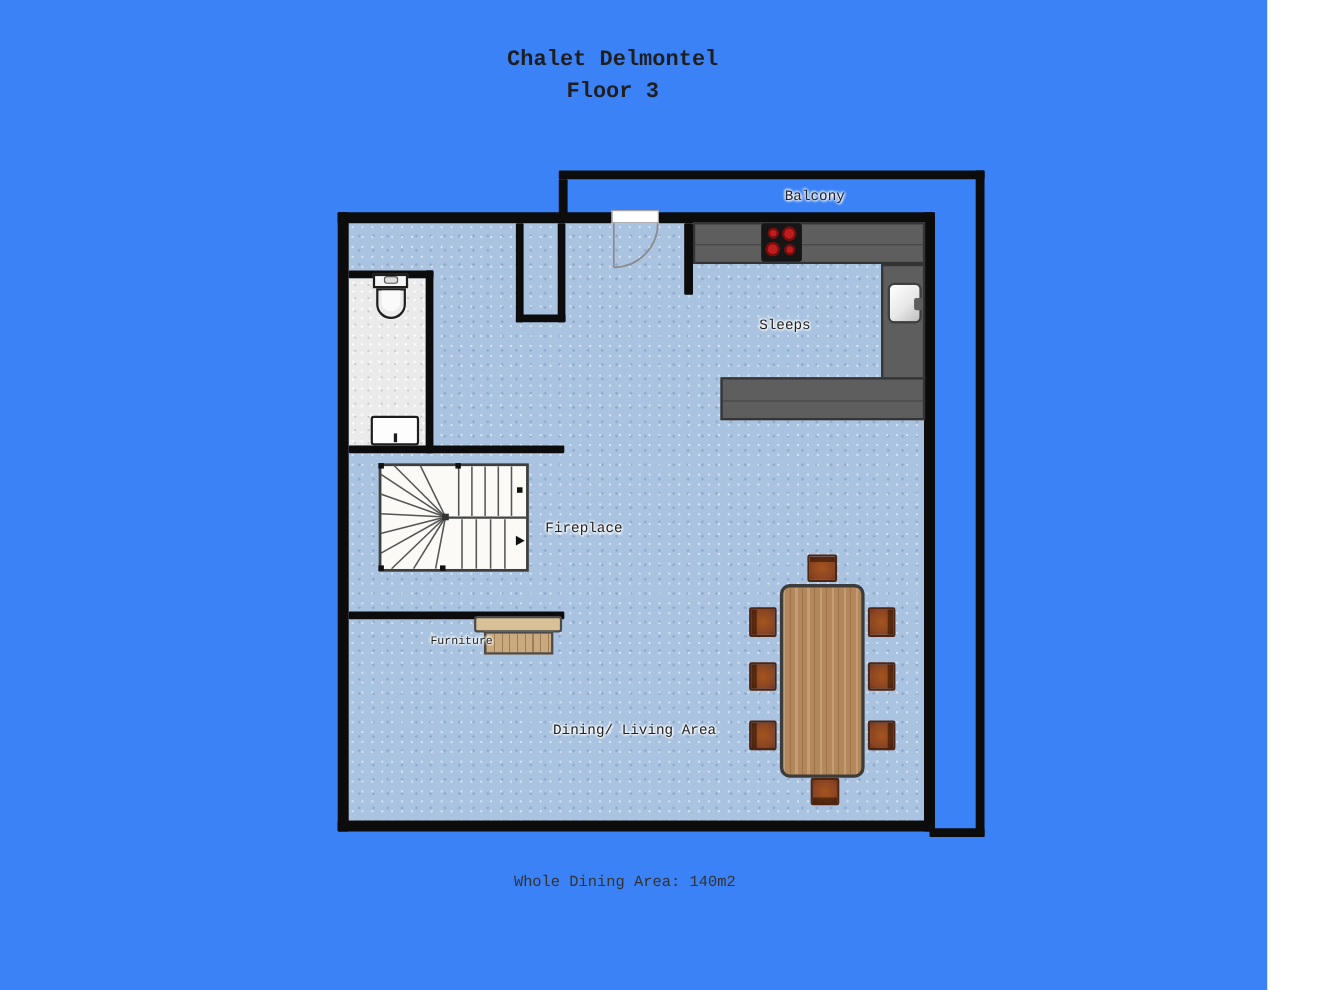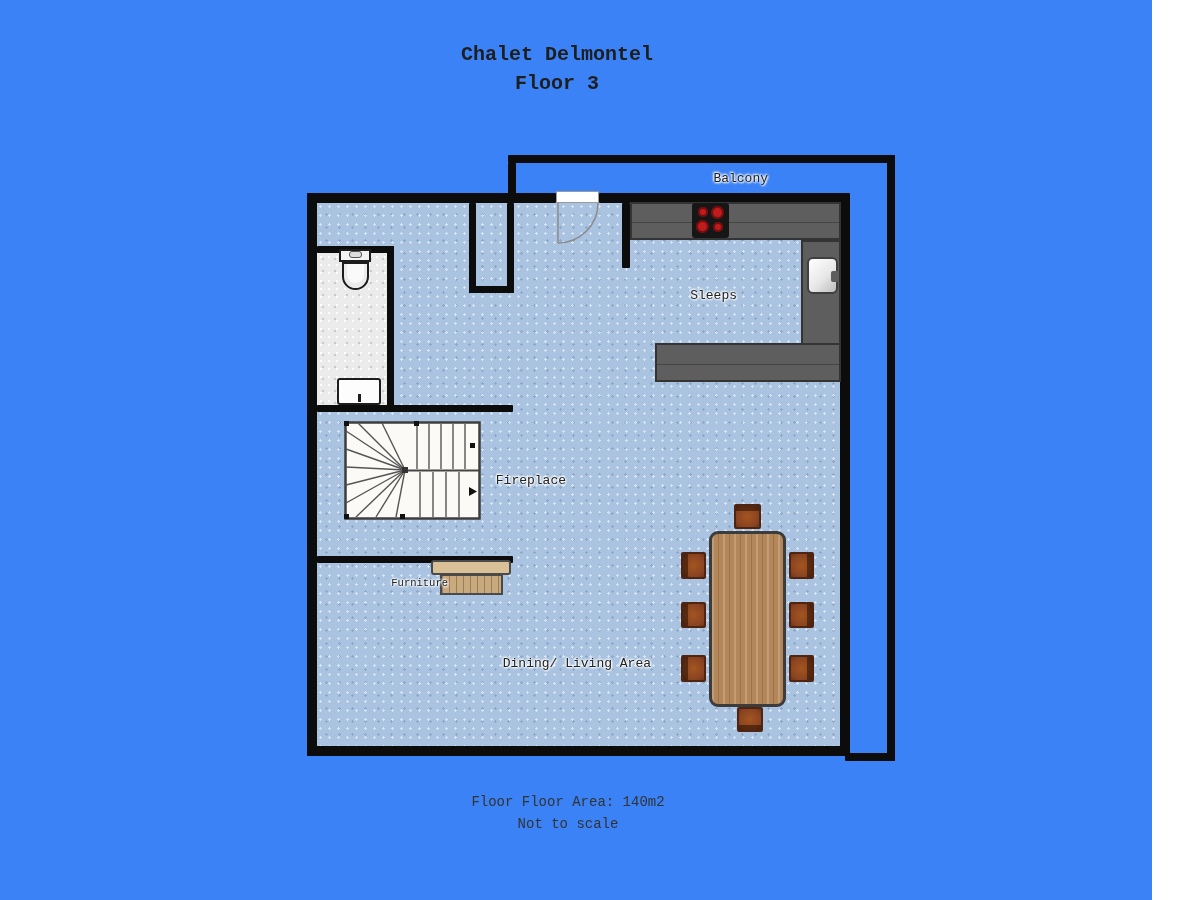--- a/index.html
+++ b/index.html
@@ -185,17 +185,16 @@
   <div class="chair back-right" style="left:789px;top:602px;width:25px;height:26px;"></div>
   <div class="chair back-right" style="left:789px;top:655px;width:25px;height:27px;"></div>
 
   <div class="plan-label" style="left:668px;top:171px;width:100px;">Balcony</div>
   <div class="plan-label" style="left:637px;top:288px;width:100px;">Sleeps</div>
   <div class="plan-label" style="left:466px;top:473px;width:100px;">Fireplace</div>
   <div class="plan-label small" style="left:368px;top:577px;width:80px;">Furniture</div>
   <div class="plan-label" style="left:451px;top:656px;width:200px;">Dining/ Living Area</div>
 
   <div class="footer-block">
-    <div>Floor Floor Area: 140m2</div>
-    <div>Not to scale</div>
+    <div>Whole Dining Area: 140m2</div>
   </div>
 
 </div>
 
 </body></html>

